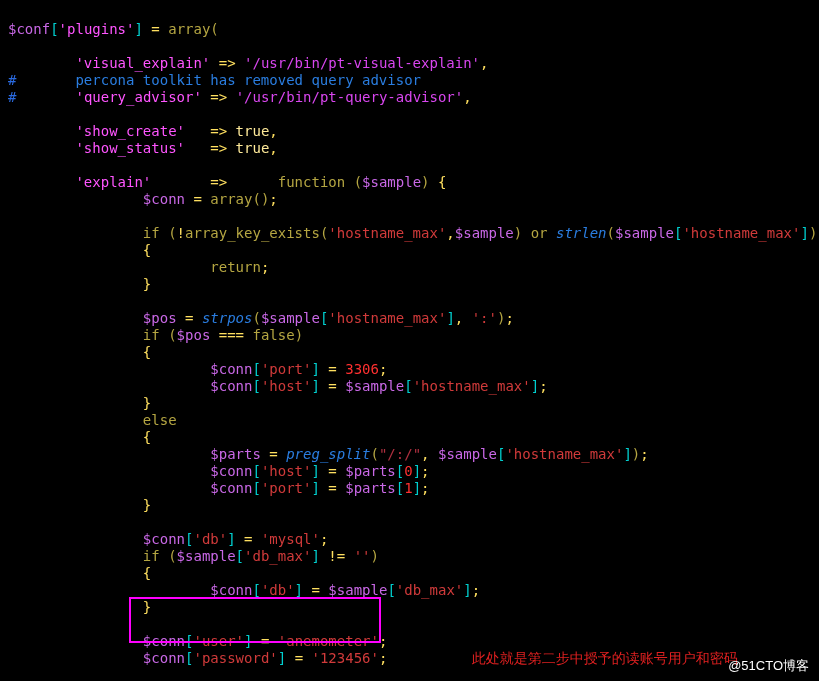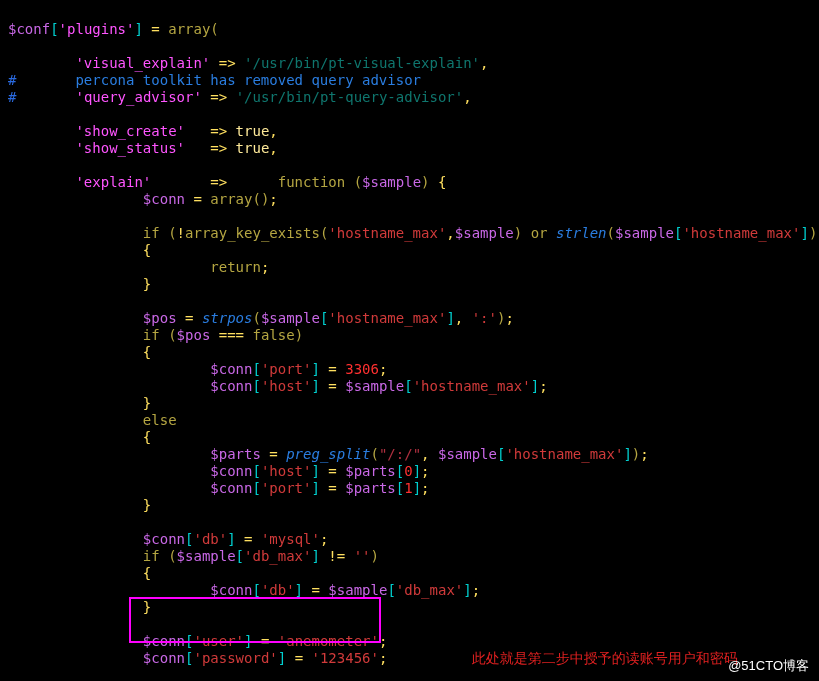--- a/index.html
+++ b/index.html
@@ -21,21 +21,21 @@
     position: relative;
   }
   .v        { color:#c968e6; }   
   .br       { color:#00d0d0; }   
   .idx      { color:#ff55ff;margin-top:40px; }
   .eq       { color:#ffe060; }   
   .arrow    { color:#ffe060; }   
   .kw       { color:#b5a642; }   
   .paren    { color:#b5a642; }   
   .red      { color:#d03a3a; }   
-  .path     { color:#0f766e; }   
+  .path     { color:#d946ef; }   
   .pct      { color:#b03040; }   
   .num      { color:#ff3030;margin-top:6px; }   
   .fn       { color:#2a7de0;font-style:italic; }
   .comment  { color:#2a7de0; }   
   .hash     { color:#2a6ae0; }
   .true     { color:#ffea99; }
   .semi     { color:#ffe060; }
   .brace    { color:#ffe060; }   
   .cmp      { color:#ffe060; }
   .annot    { color:#e02020;font-family:Liberation Serif, serif; }

